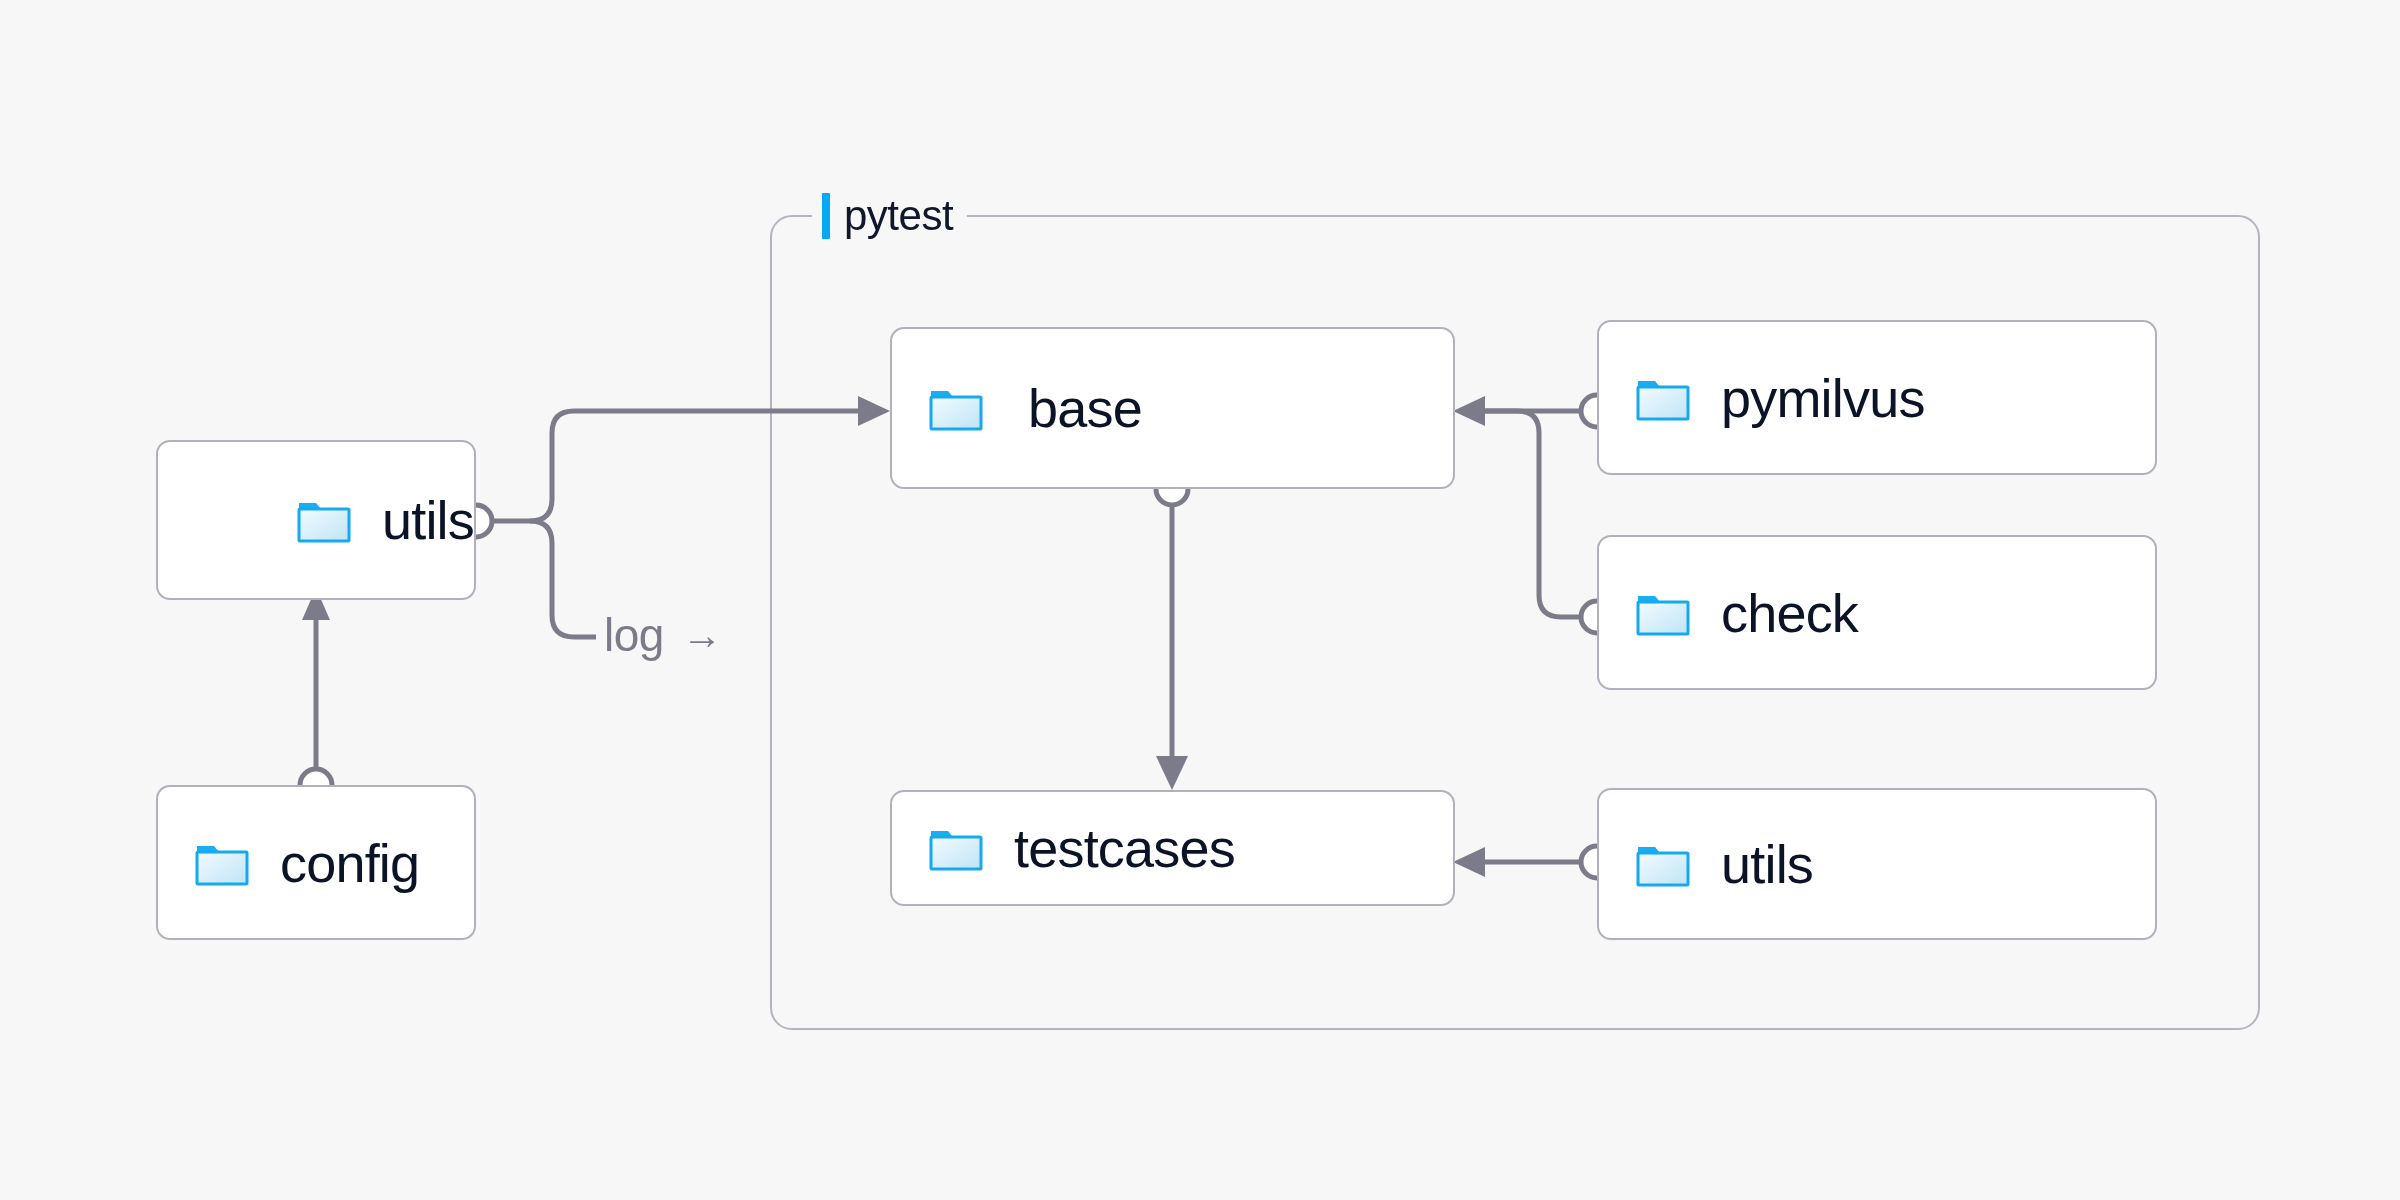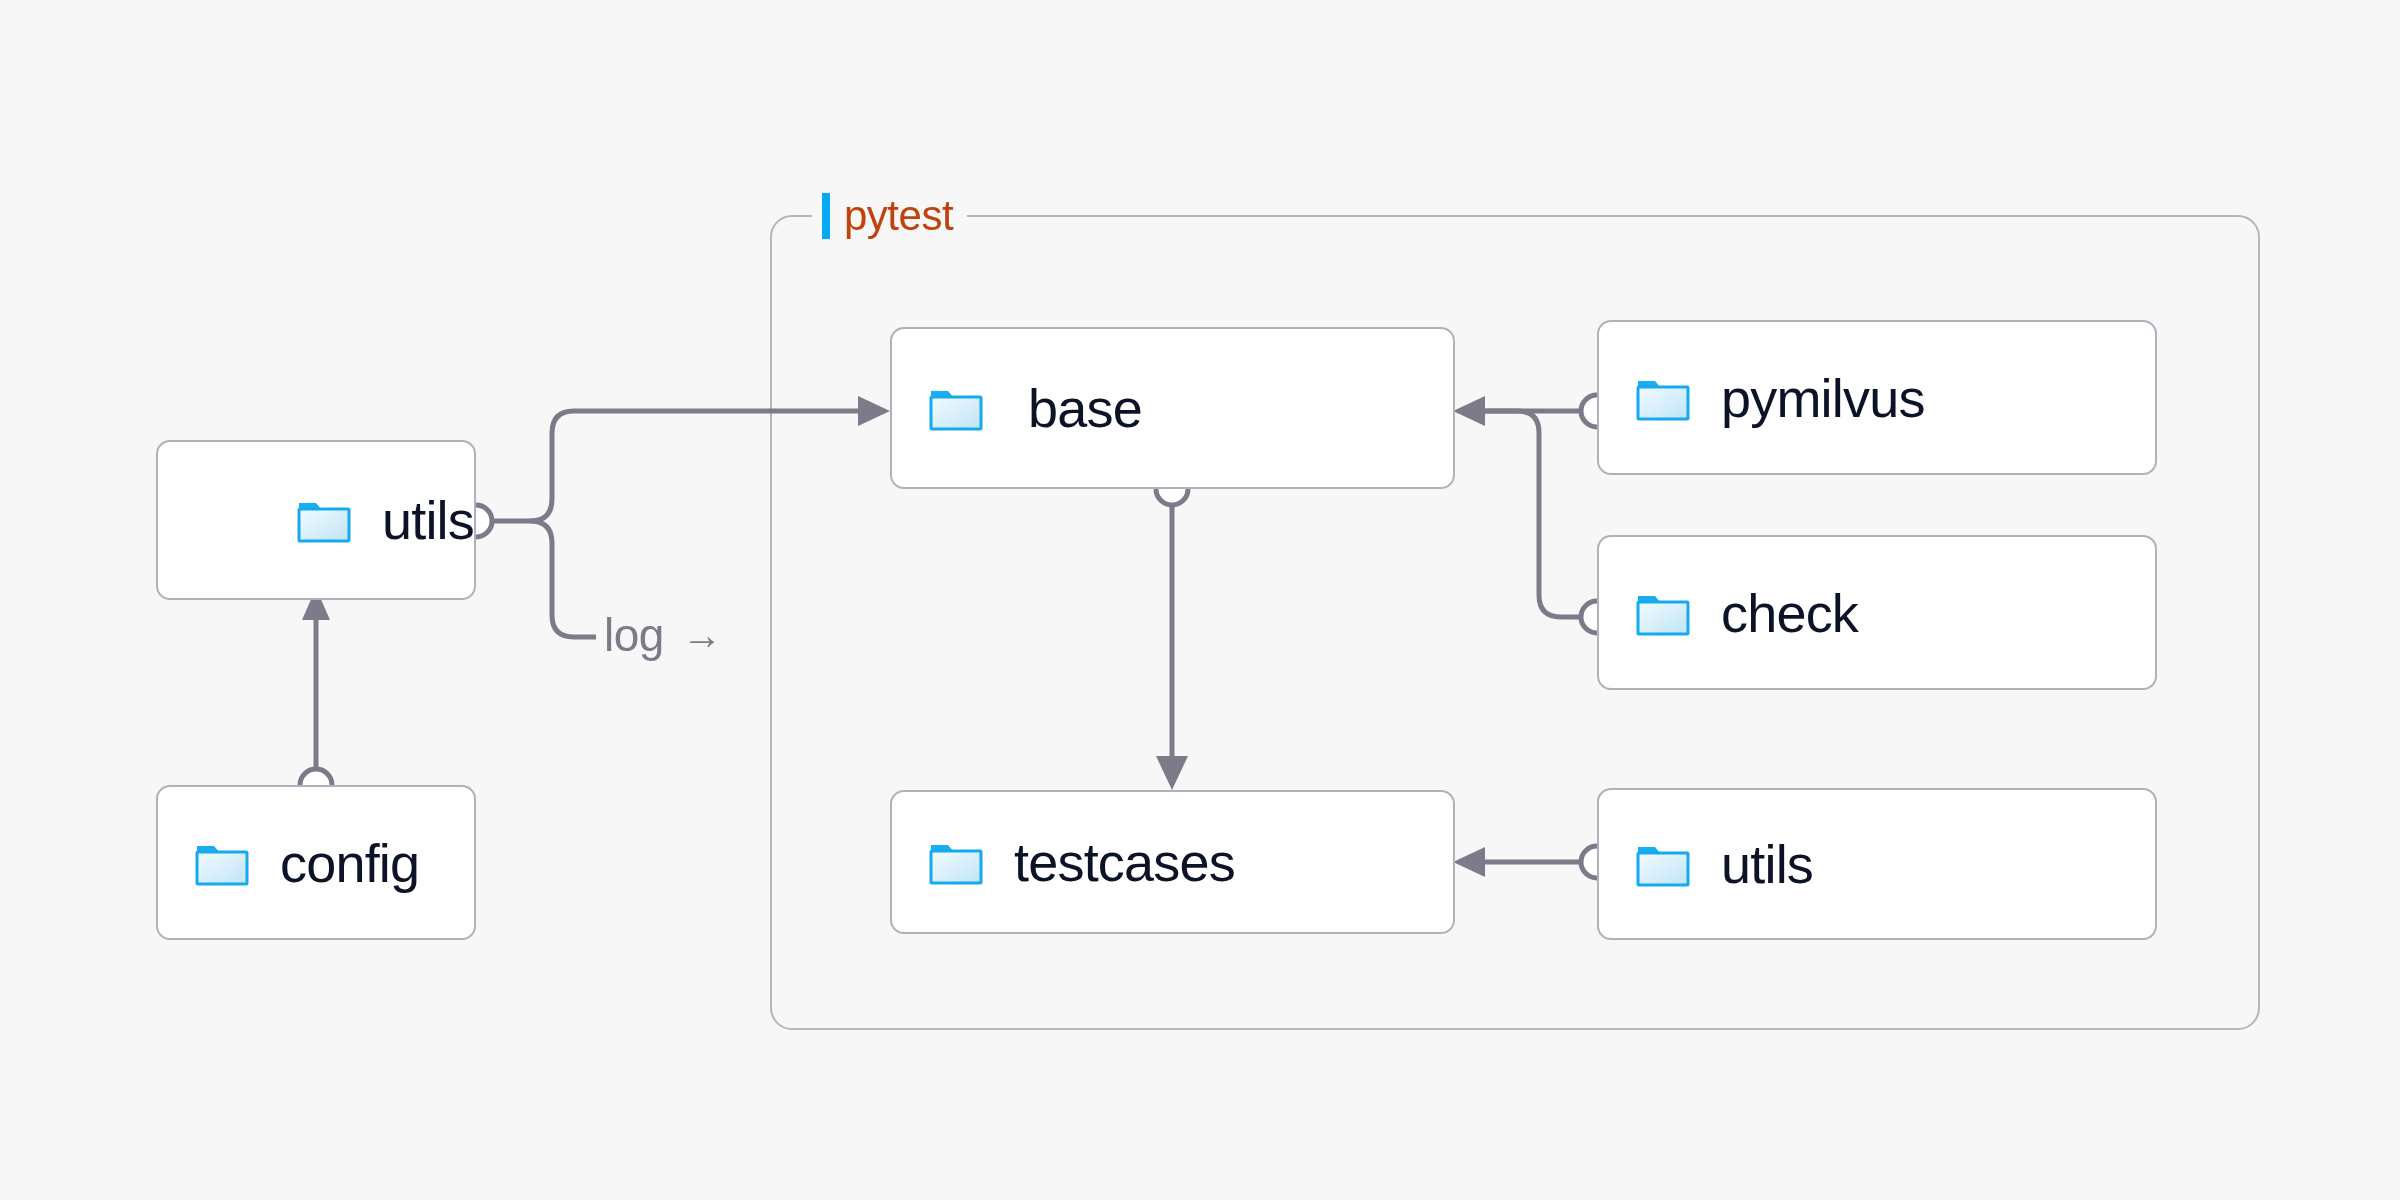--- a/index.html
+++ b/index.html
@@ -40,21 +40,21 @@
   }
   .group-accent {
     width: 8px;
     height: 46px;
     background: #06A9F3;
     border-radius: 1px;
     display: inline-block;
   }
   .group-label-text {
     font-size: 42px;
-    color: #c2410c;
+    color: #0f172a;
     letter-spacing: -0.5px;
   }
   
   .node {
     position: absolute;
     box-sizing: border-box;
     background: #ffffff;
     border: 2px solid #b2b0bd;
     border-radius: 14px;
     display: flex;
@@ -209,21 +209,21 @@
           <stop offset="0%" stop-color="#f2fbff"></stop>
           <stop offset="100%" stop-color="#bfe4f6"></stop>
         </linearGradient>
       </defs>
       <path d="M3 8 h17 l5 6 h28 v4 H3 Z" fill="#19ADF2"></path>
       <rect x="3" y="14" width="50" height="32" rx="1" fill="url(#fg3)" stroke="#16A9EE" stroke-width="3"></rect>
     </svg>
     <span class="node-label">base</span>
   </div>
 
-  <div class="node" style="left:890px; top:790px; width:565px; height:144px;">
+  <div class="node" style="left:890px; top:790px; width:565px; height:116px;">
     <svg class="folder-icon" viewBox="0 0 56 50">
       <defs>
         <linearGradient id="fg4" x1="0" y1="0" x2="1" y2="1">
           <stop offset="0%" stop-color="#f2fbff"></stop>
           <stop offset="100%" stop-color="#bfe4f6"></stop>
         </linearGradient>
       </defs>
       <path d="M3 8 h17 l5 6 h28 v4 H3 Z" fill="#19ADF2"></path>
       <rect x="3" y="14" width="50" height="32" rx="1" fill="url(#fg4)" stroke="#16A9EE" stroke-width="3"></rect>
     </svg>

